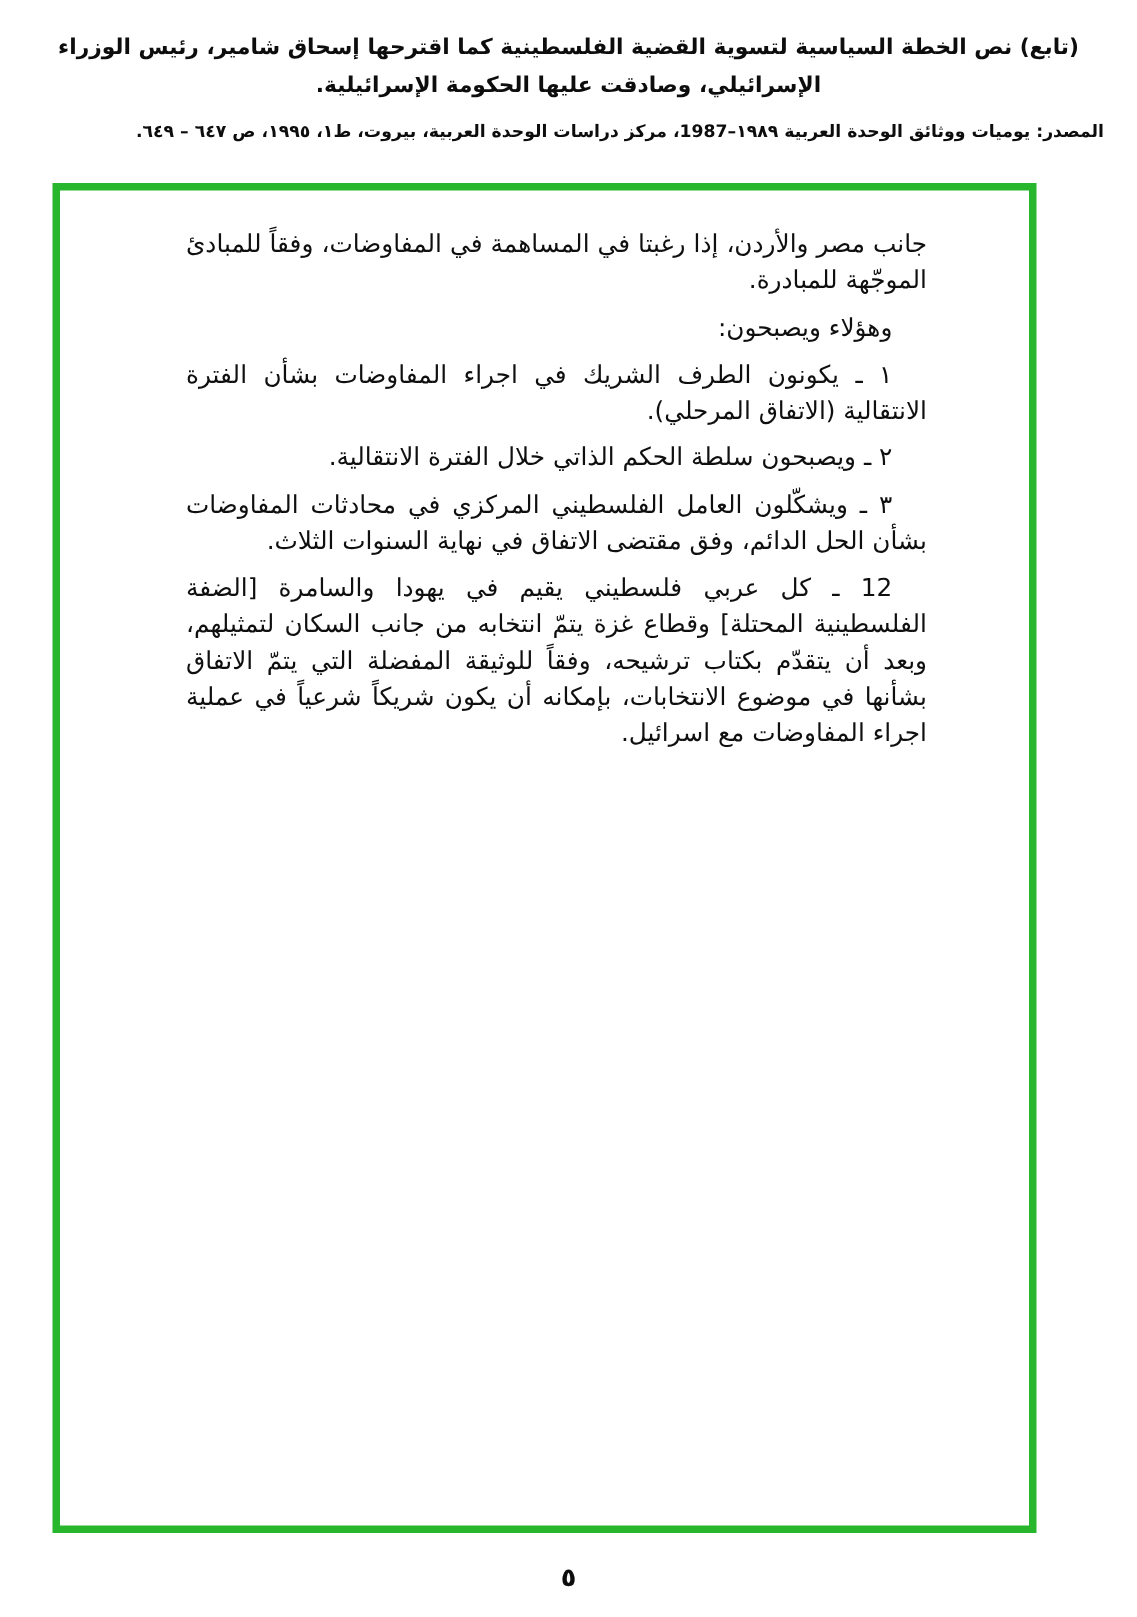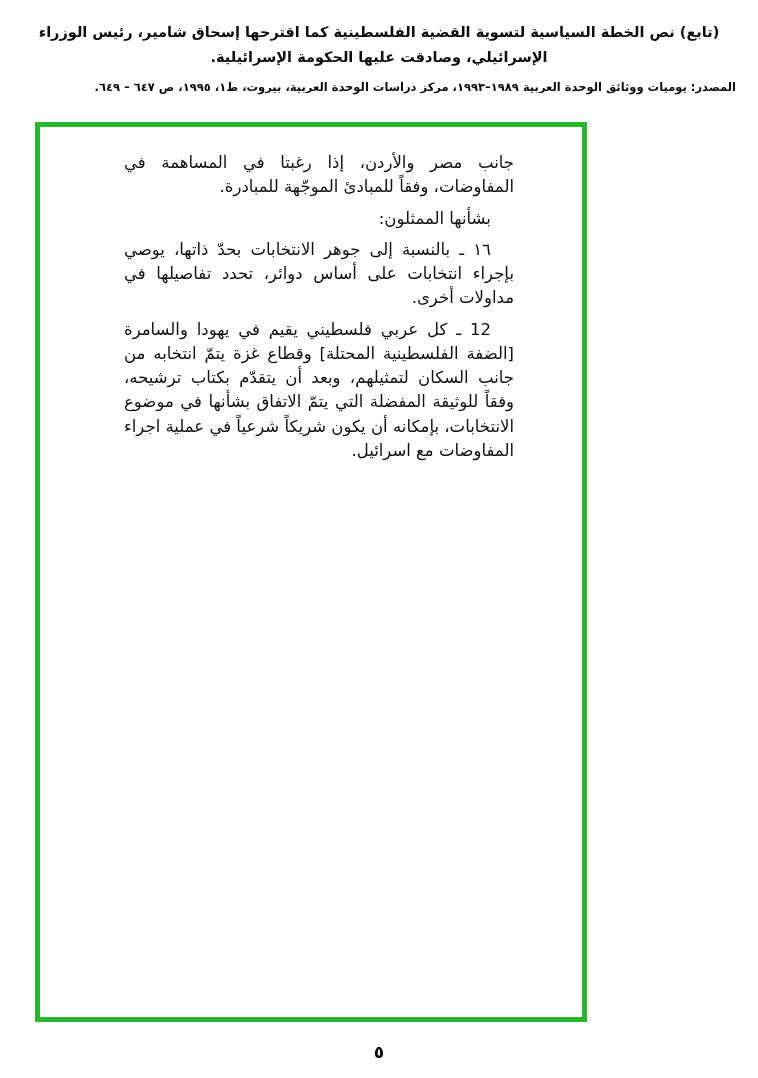--- a/index.html
+++ b/index.html
@@ -20,21 +20,21 @@
     color:#0d0d0d;
   }
   .doc-source {
     margin-top:9px; direction:rtl; text-align:right;
     font-weight:bold; font-size:11.5px; color:#0d0d0d;
     padding-right:4px;
   }
 
   .green-box {
     position:absolute; top:122px; left:35px;
-    width:552px; height:900px;
+    width:656px; height:900px;
     border:5px solid #28b62c;
     background:#ffffff; overflow:hidden;
   }
   .body-text {
     direction:rtl; text-align:justify;
     padding:24px 68px 18px 84px;
     font-size:16.5px; line-height:1.47; color:#0f0f0f;
   }
   .body-text p { margin-bottom:7px; text-indent:1.4em; }
   .body-text p:first-child { text-indent:0; }
@@ -45,27 +45,29 @@
     color:#0d0d0d;
   }
 </style>
 </head>
 <body>
 
 <div class="page">
 
   <div class="doc-header">
     <div class="doc-title">(تابع) نص الخطة السياسية لتسوية القضية الفلسطينية كما اقترحها إسحاق شامير، رئيس الوزراء الإسرائيلي، وصادقت عليها الحكومة الإسرائيلية.</div>
-    <div class="doc-source">المصدر: يوميات ووثائق الوحدة العربية ١٩٨٩–١٩٩٣، مركز دراسات الوحدة العربية، بيروت، ط١، ١٩٩٥، ص ٦٤٧ – ٦٤٩.</div>
+    <div class="doc-source">المصدر: يوميات ووثائق الوحدة العربية ١٩٨٩–1987، مركز دراسات الوحدة العربية، بيروت، ط١، ١٩٩٥، ص ٦٤٧ – ٦٤٩.</div>
   </div>
 
   <div class="green-box">
     <div class="body-text">
         <p>جانب مصر والأردن، إذا رغبتا في المساهمة في المفاوضات، وفقاً للمبادئ الموجّهة للمبادرة.</p>
-        <p>بشأنها الممثلون:</p>
-        <p>١٦ ـ بالنسبة إلى جوهر الانتخابات بحدّ ذاتها، يوصي بإجراء انتخابات على أساس دوائر، تحدد تفاصيلها في مداولات أخرى.</p>
+        <p>وهؤلاء ويصبحون:</p>
+        <p>١ ـ يكونون الطرف الشريك في اجراء المفاوضات بشأن الفترة الانتقالية (الاتفاق المرحلي).</p>
+        <p>٢ ـ ويصبحون سلطة الحكم الذاتي خلال الفترة الانتقالية.</p>
+        <p>٣ ـ ويشكّلون العامل الفلسطيني المركزي في محادثات المفاوضات بشأن الحل الدائم، وفق مقتضى الاتفاق في نهاية السنوات الثلاث.</p>
         <p>12 ـ كل عربي فلسطيني يقيم في يهودا والسامرة [الضفة الفلسطينية المحتلة] وقطاع غزة يتمّ انتخابه من جانب السكان لتمثيلهم، وبعد أن يتقدّم بكتاب ترشيحه، وفقاً للوثيقة المفضلة التي يتمّ الاتفاق بشأنها في موضوع الانتخابات، بإمكانه أن يكون شريكاً شرعياً في عملية اجراء المفاوضات مع اسرائيل.</p>
       </div>
   </div>
 
   <div class="page-number">٥</div>
 
 </div>
 
 </body></html>

